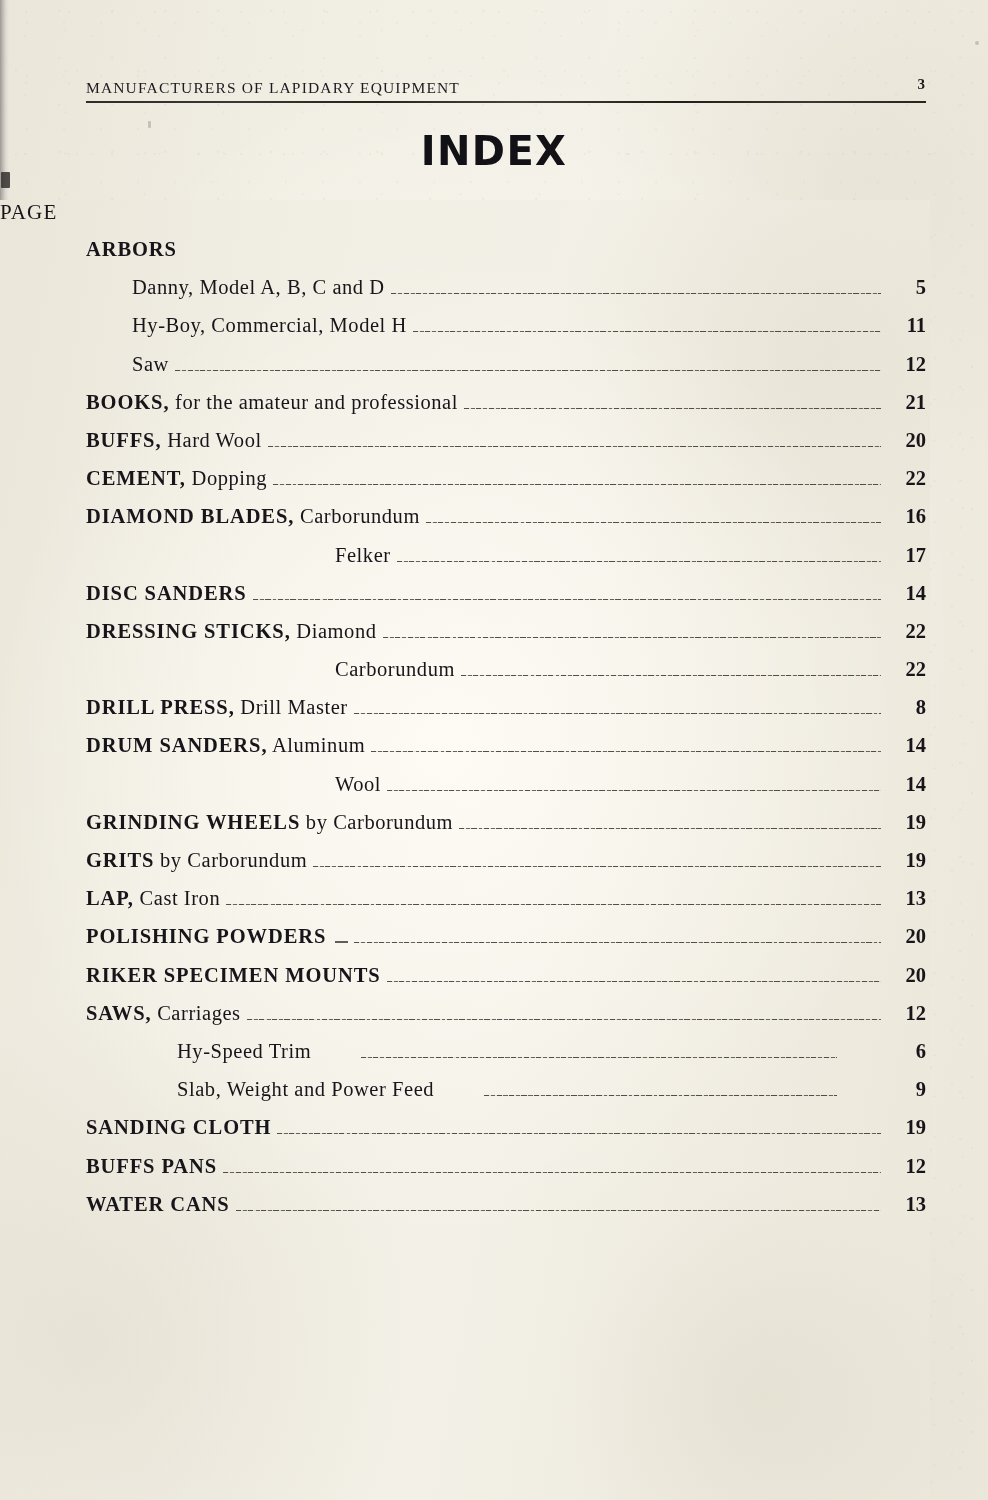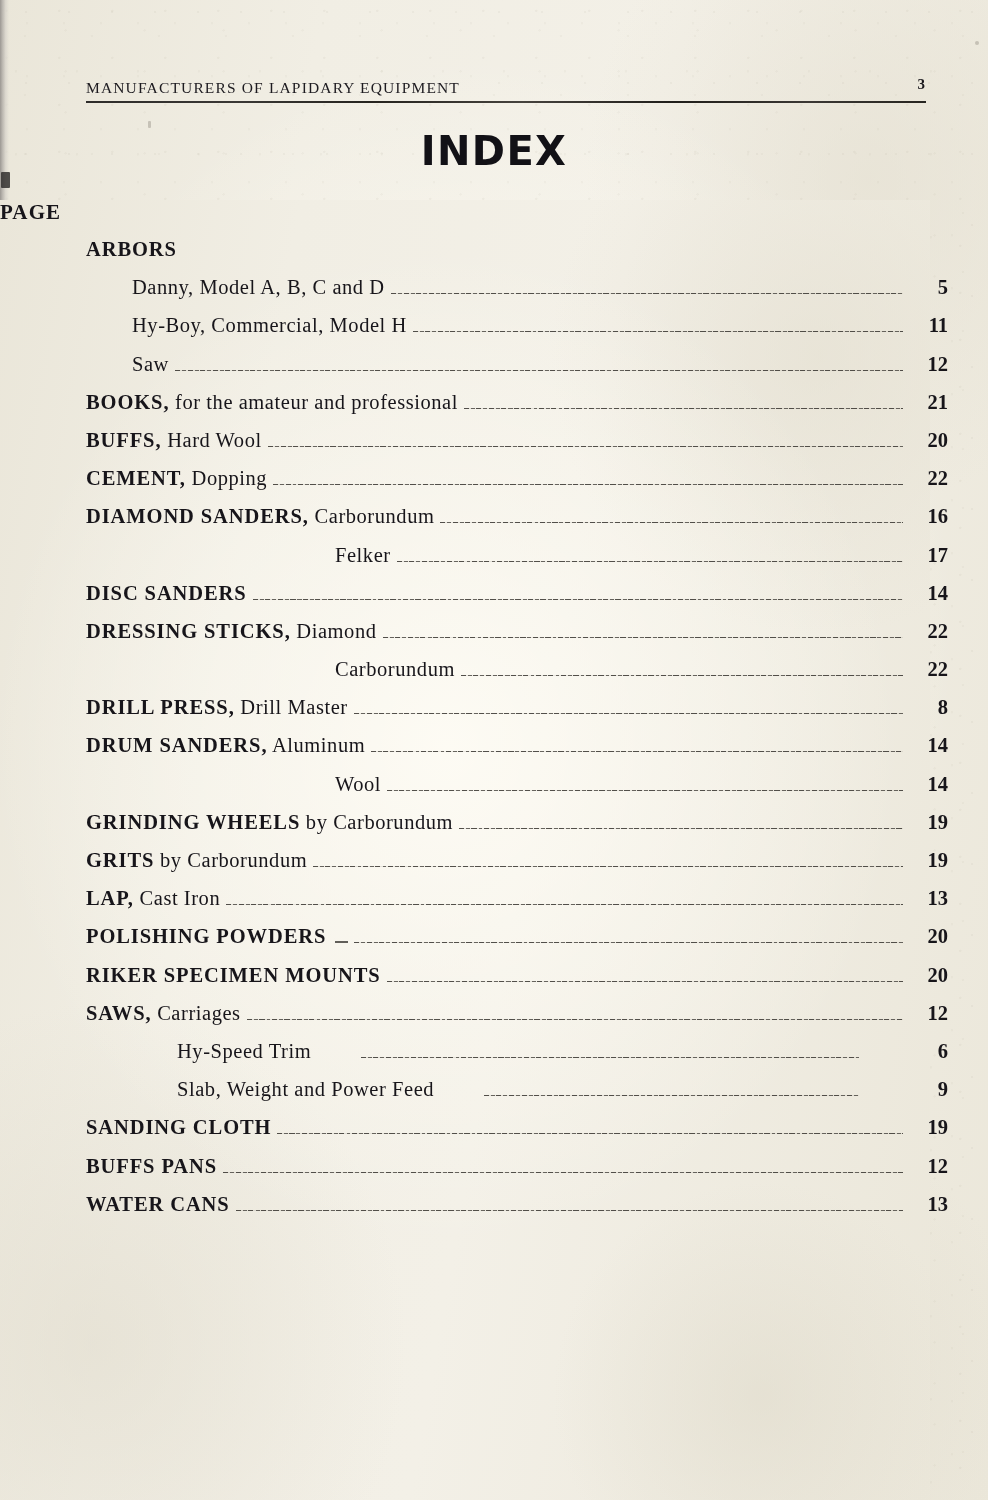--- a/index.html
+++ b/index.html
@@ -106,32 +106,32 @@
     font-size: 40px;
     letter-spacing: 1.4px;
     color: #121116;
   }
 
   
   .colhead {
     position: absolute;
     top: 200px;
     font-size: 21px;
-    font-weight: bold;
+    font-weight: normal;
     letter-spacing: 1.1px;
     color: #17151a;
   }
   .colhead.article { left: 124px; }
   .colhead.page { right: 58px; }
 
   
   .index-list {
     position: absolute;
     left: 86px;
-    right: 40px;
+    right: 62px;
     top: 238px;
   }
   .entry {
     display: flex;
     align-items: baseline;
     height: 38.2px;
     white-space: nowrap;
   }
   .entry .label {
     font-size: 20.5px;
@@ -260,21 +260,21 @@
         <span class="label"><span class="bold">BUFFS,</span><span> Hard Wool</span></span>
         <span class="leader"></span>
         <span class="pageno">20</span>
       </div>
       <div class="entry indent-0">
         <span class="label"><span class="bold">CEMENT,</span><span> Dopping</span></span>
         <span class="leader"></span>
         <span class="pageno">22</span>
       </div>
       <div class="entry indent-0">
-        <span class="label"><span class="bold">DIAMOND SANDERS,</span><span> Carborundum</span></span>
+        <span class="label"><span class="bold">DIAMOND BLADES,</span><span> Carborundum</span></span>
         <span class="leader"></span>
         <span class="pageno">16</span>
       </div>
       <div class="entry indent-3">
         <span class="label"><span>Felker</span></span>
         <span class="leader"></span>
         <span class="pageno">17</span>
       </div>
       <div class="entry indent-0">
         <span class="label"><span class="bold">DISC SANDERS</span></span>

